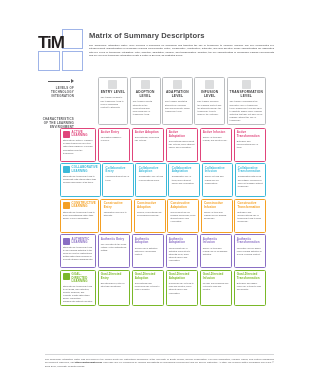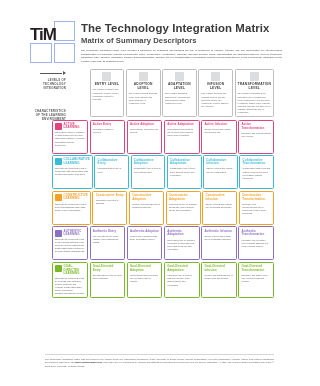--- a/index.html
+++ b/index.html
@@ -3,21 +3,21 @@
 <meta charset="utf-8">
 <style>
   html,body{margin:0;padding:0;}
   body{
     width:298px;height:386px;
     background:#ffffff;
     font-family:"Liberation Sans", sans-serif;
     color:#231f20;
     overflow:hidden;
   }
-  .page{position:relative;width:298px;height:386px;box-sizing:border-box;padding:8px;}
+  .page{position:relative;width:298px;height:386px;box-sizing:border-box;padding:16px;}
 
   
   .header{display:flex;align-items:flex-start;padding:13px 8px 0 22px;}
   .logo{width:45px;height:42px;flex:0 0 45px;position:relative;margin-right:6px;}
   .logo-grid{position:absolute;inset:0;display:grid;grid-template-columns:1fr 1fr;grid-template-rows:1fr 1fr;gap:2px;}
   .logo-cell{border:1px solid #9fb4e8;background:#ffffff;}
   .logo-cell.tl{border-color:#ffffff;background:#ffffff;}
   .logo-text{position:absolute;left:0;top:5px;font-weight:bold;font-size:17px;letter-spacing:-1px;color:#231f20;line-height:1;font-family:"Liberation Sans",sans-serif;}
   .head-text{flex:1;padding-top:1px;}
   .title{font-size:11.4px;font-weight:bold;letter-spacing:.1px;line-height:1.15;color:#3a3a3c;margin:0;}
@@ -73,21 +73,20 @@
     <div class="logo">
       <div class="logo-grid">
         <div class="logo-cell tl"></div>
         <div class="logo-cell"></div>
         <div class="logo-cell"></div>
         <div class="logo-cell"></div>
       </div>
       <div class="logo-text">TiM</div>
     </div>
     <div class="head-text">
-      <h1 class="title">The Technology Integration Matrix</h1>
       <div class="subtitle">Matrix of Summary Descriptors</div>
       <p class="intro">The Technology Integration Matrix (TIM) provides a framework for describing and targeting the use of technology to enhance learning. The TIM incorporates five interdependent characteristics of meaningful learning environments: active, collaborative, constructive, authentic, and goal-directed. These characteristics are associated with five levels of technology integration: entry, adoption, adaptation, infusion, and transformation. Together, the five characteristics of meaningful learning environments and five levels of technology integration create a matrix of 25 cells, as illustrated below.</p>
     </div>
   </div>
 
   <div class="axis-wrap">
     <div class="levels-axis">
       <span class="arrow"></span>
       <div class="axis-label">LEVELS OF TECHNOLOGY INTEGRATION</div>
     </div>

